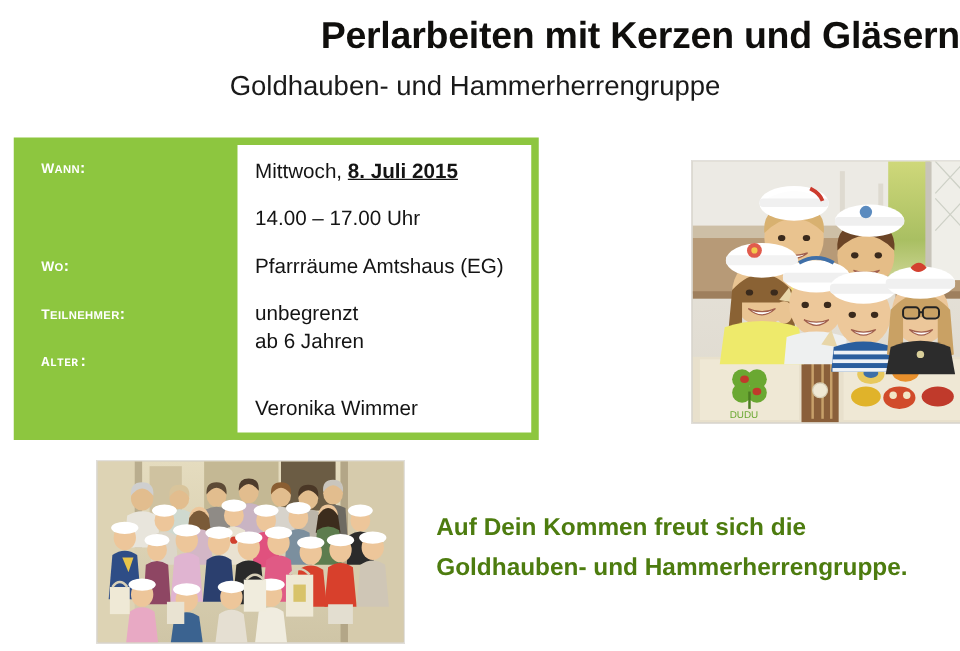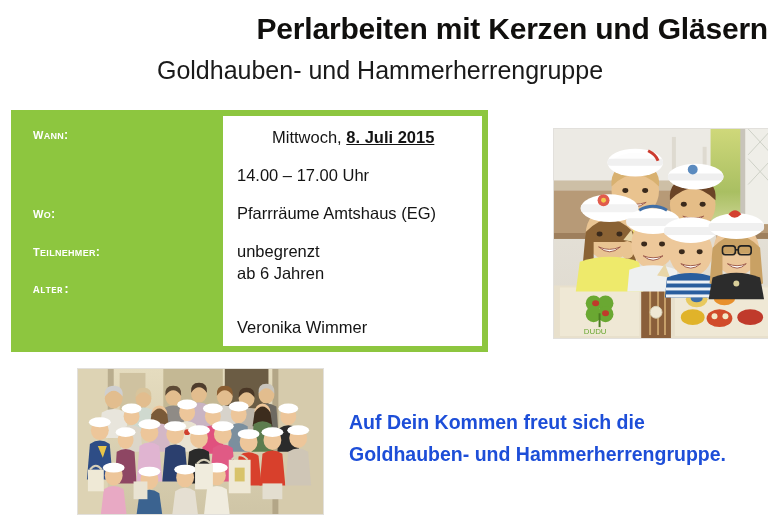--- a/index.html
+++ b/index.html
@@ -27,36 +27,35 @@
     font-weight: bold;
     letter-spacing: -0.2px;
     color: #100f0d;
   }
   #poster-subtitle {
     position: absolute;
     left: 0;
     top: 56px;
     width: 760px;
     text-align: center;
-    font-size: 25px;
+    font-size: 22px;
     font-weight: normal;
     color: #1a1a1a;
   }
 
   
   #info-box {
     position: absolute;
     left: 11px;
     top: 110px;
-    width: 477px;
+    width: 420px;
     height: 242px;
     background: #8dc63f;
     box-sizing: border-box;
     display: flex;
-    gap: 33px;
   }
   #info-labels {
     width: 179px;
     flex: 0 0 179px;
     position: relative;
   }
   #info-values {
     flex: 1 1 auto;
     background: #ffffff;
     margin: 6px 6px 6px 0;
@@ -82,21 +81,21 @@
     font-size: 16.5px;
     color: #141414;
     white-space: nowrap;
   }
   .info-value .emphasis {
     font-weight: bold;
     text-decoration: underline;
   }
 
   
-  .row-0 { top: 12px; margin-left: 35px; }
+  .row-0 { top: 12px; }
   .row-1 { top: 50px; }
   .row-2 { top: 88px; }
   .row-3 { top: 126px; }
   .row-4 { top: 148px; }
   .row-5 { top: 202px; }
 
   .lrow-0 { top: 15px; }
   .lrow-2 { top: 94px; }
   .lrow-3 { top: 132px; }
   .lrow-4 { top: 170px; font-family: Liberation Mono, monospace; }
@@ -127,21 +126,21 @@
 
   
   #closing-text {
     position: absolute;
     left: 349px;
     top: 406px;
     width: 415px;
     font-size: 19.5px;
     font-weight: bold;
     line-height: 32px;
-    color: #1d4ed8;
+    color: #4d7c0f;
   }
   #closing-text div { white-space: nowrap; }
 </style>
 </head>
 <body>
 
 <div id="poster-title">Perlarbeiten mit Kerzen und Gläsern</div>
 
 <div id="poster-subtitle">Goldhauben- und Hammerherrengruppe</div>
 

